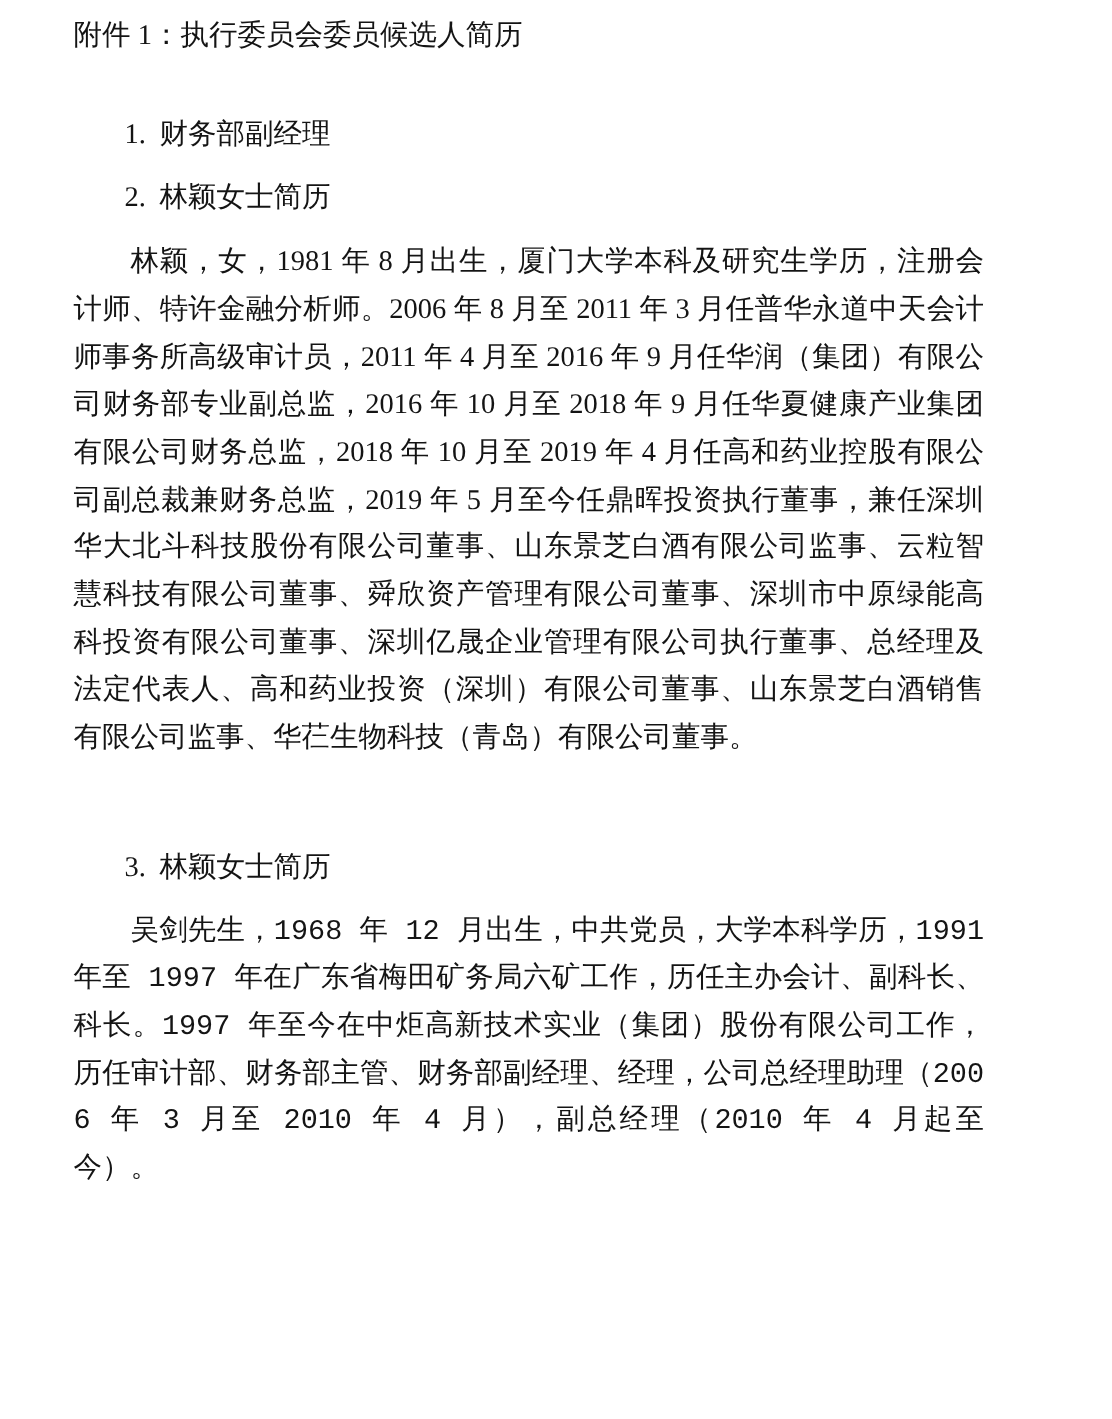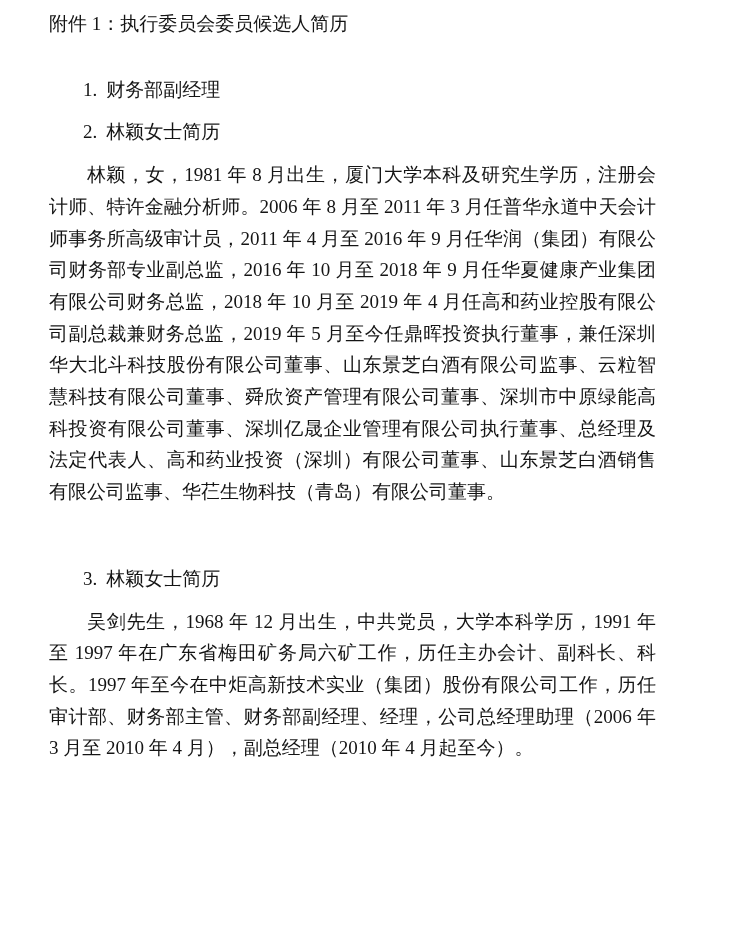--- a/index.html
+++ b/index.html
@@ -42,21 +42,21 @@
   }
   .bio {
     font-size: 19px;
     line-height: 31.7px;
     margin: 0 0 55px 0;
     text-align: justify;
     text-indent: 38px;
     word-break: break-all;
     overflow-wrap: break-word;
   }
-  .section:last-child .bio { margin-bottom: 0; }
+  .section:last-child .bio { margin-bottom: 0; font-family: Liberation Mono, monospace; }
 </style>
 </head>
 <body>
 
 <div class="page">
 
   <p class="doc-title">附件 1：执行委员会委员候选人简历</p>
 
   <div class="section">
     <p class="sec-heading">

